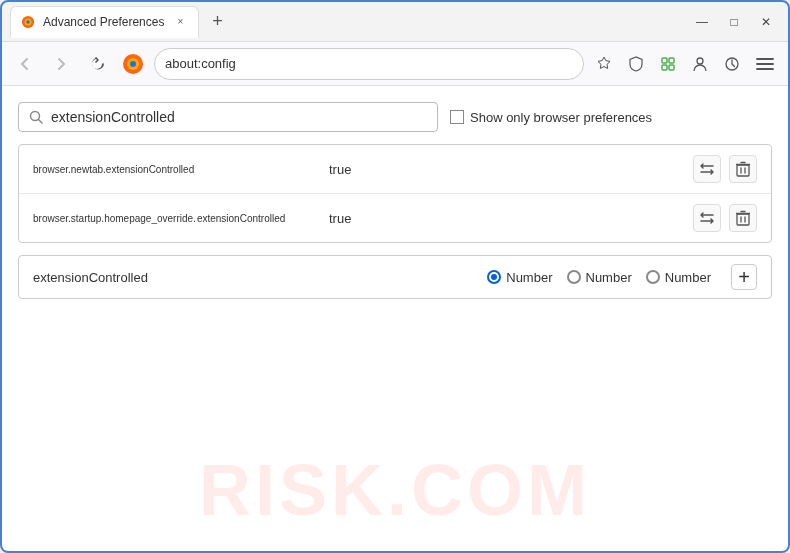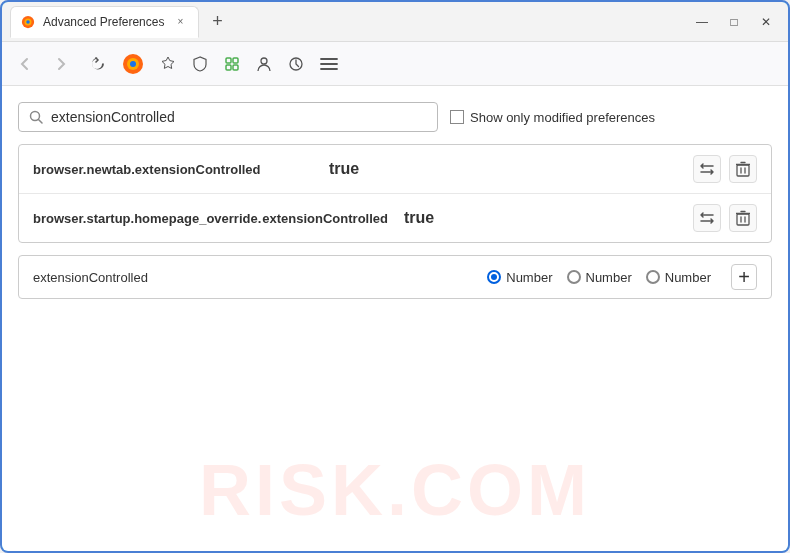--- a/index.html
+++ b/index.html
@@ -276,29 +276,29 @@
       padding: 10px 14px;
       border-bottom: 1px solid #e8e8e8;
       gap: 16px;
     }
 
     .result-row:last-child {
       border-bottom: none;
     }
 
     .pref-name {
-      font-weight: 700;
+      font-weight: 400;
+      font-size: 10px;
+      color: #333;
+      min-width: 280px;
+    }
+
+    .pref-value {
+      font-weight: 400;
       font-size: 13px;
-      color: #333;
-      min-width: 280px;
-    }
-
-    .pref-value {
-      font-weight: 700;
-      font-size: 16px;
       color: #333;
     }
 
     .row-actions {
       margin-left: auto;
       display: flex;
       gap: 8px;
       align-items: center;
     }
 
@@ -429,20 +429,23 @@
         <path d="M6.5 1.5L9 4L6.5 6.5" stroke="#555" stroke-width="1.5" fill="none"></path>
       </svg>
     </div>
 
     <svg class="firefox-logo" viewBox="0 0 22 22">
       <circle cx="11" cy="11" r="10" fill="#FF6611"></circle>
       <circle cx="11" cy="11" r="6" fill="#FFAA00"></circle>
       <circle cx="11" cy="11" r="3" fill="#1A73E8"></circle>
     </svg>
 
+    <div class="address-bar-container">
+      <span class="address-text">about:config</span>
+    </div>
 
     <div class="nav-icons-right">
       <div class="nav-icon">
         <svg width="16" height="16" viewBox="0 0 16 16">
           <path d="M8 1l1.8 3.6L14 5.5l-3 2.9.7 4.1L8 10.5l-3.7 1.9.7-4.1-3-2.9 4.2-.9z" stroke="#555" stroke-width="1" fill="none"></path>
         </svg>
       </div>
       <div class="nav-icon">
         <svg width="16" height="16" viewBox="0 0 16 16">
           <path d="M8 1L2 3.5v5C2 12 5 14.5 8 15c3-0.5 6-3 6-6.5v-5z" stroke="#555" stroke-width="1.2" fill="none"></path>
@@ -485,21 +488,21 @@
     <div class="search-container">
       <div class="search-box">
         <svg width="14" height="14" viewBox="0 0 14 14">
           <circle cx="6" cy="6" r="4.5" stroke="#888" stroke-width="1.5" fill="none"></circle>
           <line x1="9.5" y1="9.5" x2="13" y2="13" stroke="#888" stroke-width="1.5" stroke-linecap="round"></line>
         </svg>
         <input class="search-input" type="text" value="extensionControlled" placeholder="Search preference name" style="">
       </div>
       <label class="show-modified-label">
         <span class="checkbox"></span>
-        <span>Show only modified preferences</span>
+        <span>Show only browser preferences</span>
       </label>
     </div>
 
     <div class="results-table">
 
       <div class="result-row">
         <span class="pref-name">browser.newtab.extensionControlled</span>
         <span class="pref-value">true</span>
         <div class="row-actions">
           <div class="action-btn">

